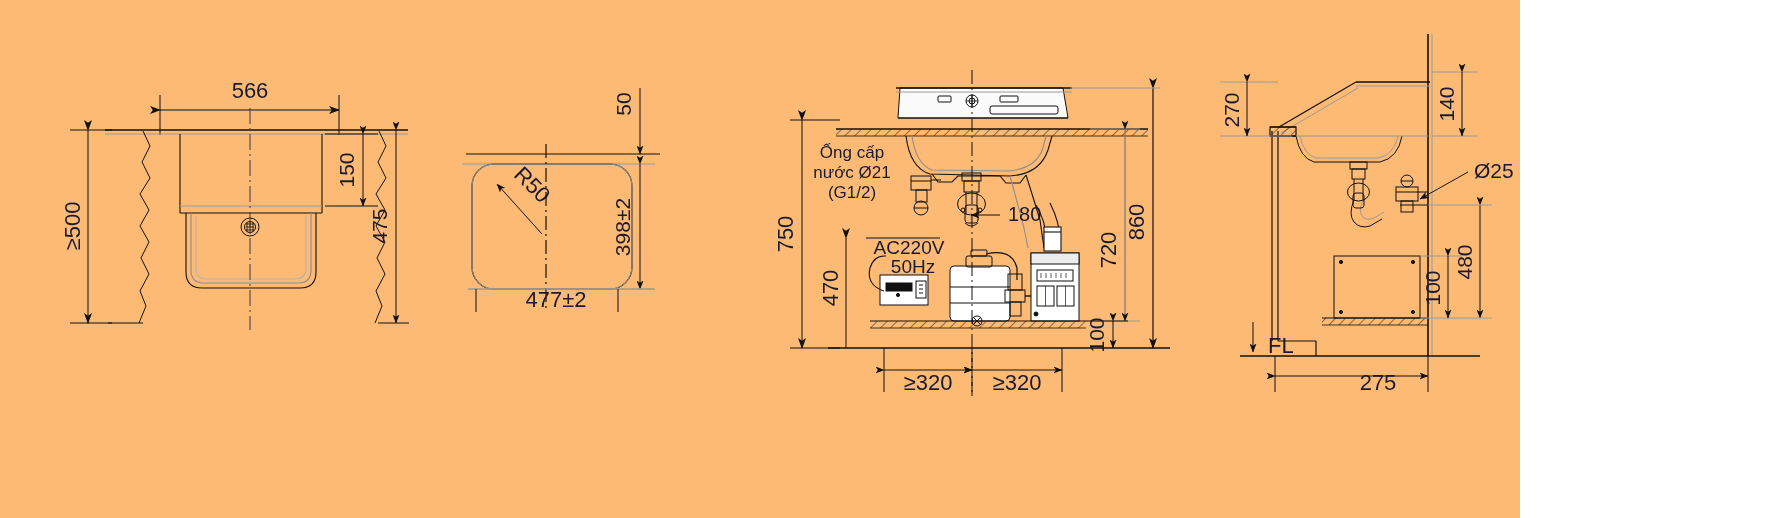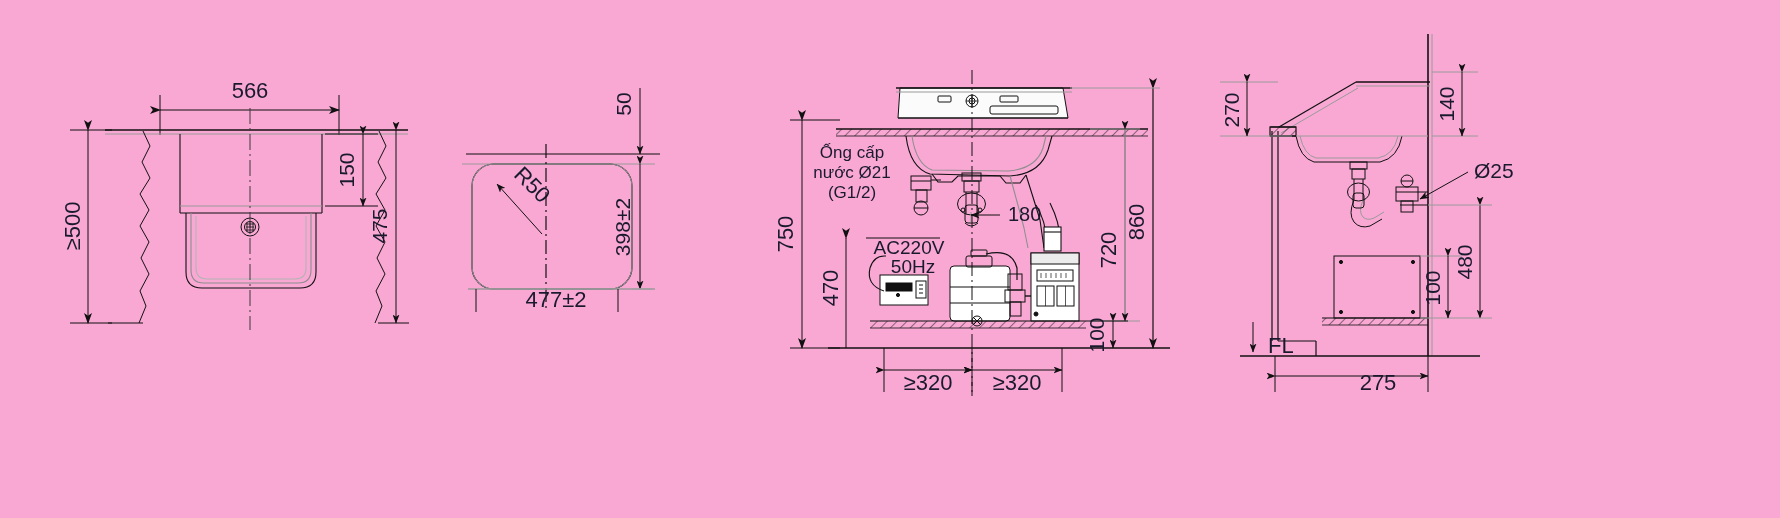--- a/index.html
+++ b/index.html
@@ -1,17 +1,17 @@
 <!DOCTYPE html>
 <html><head>
 <meta charset="utf-8">
 <style>
   html,body{margin:0;padding:0;background:#ffffff;}
   body{width:1780px;height:518px;font-family:"Liberation Sans",sans-serif;overflow:hidden;}
-  #sheet{position:relative;width:1780px;height:518px;background:#f9a8d4;}
+  #sheet{position:relative;width:1520px;height:518px;background:#fdba74;}
   svg{display:block;}
   text{font-family:"Liberation Sans",sans-serif;fill:#1a1a2e;}
 </style>
 </head>
 <body>
 
 <div id="sheet">
 <svg width="1780" height="518" viewBox="0 0 1780 518">
   <defs>
     <marker id="ar" markerWidth="11" markerHeight="8" refX="10" refY="4" orient="auto" markerUnits="userSpaceOnUse">

